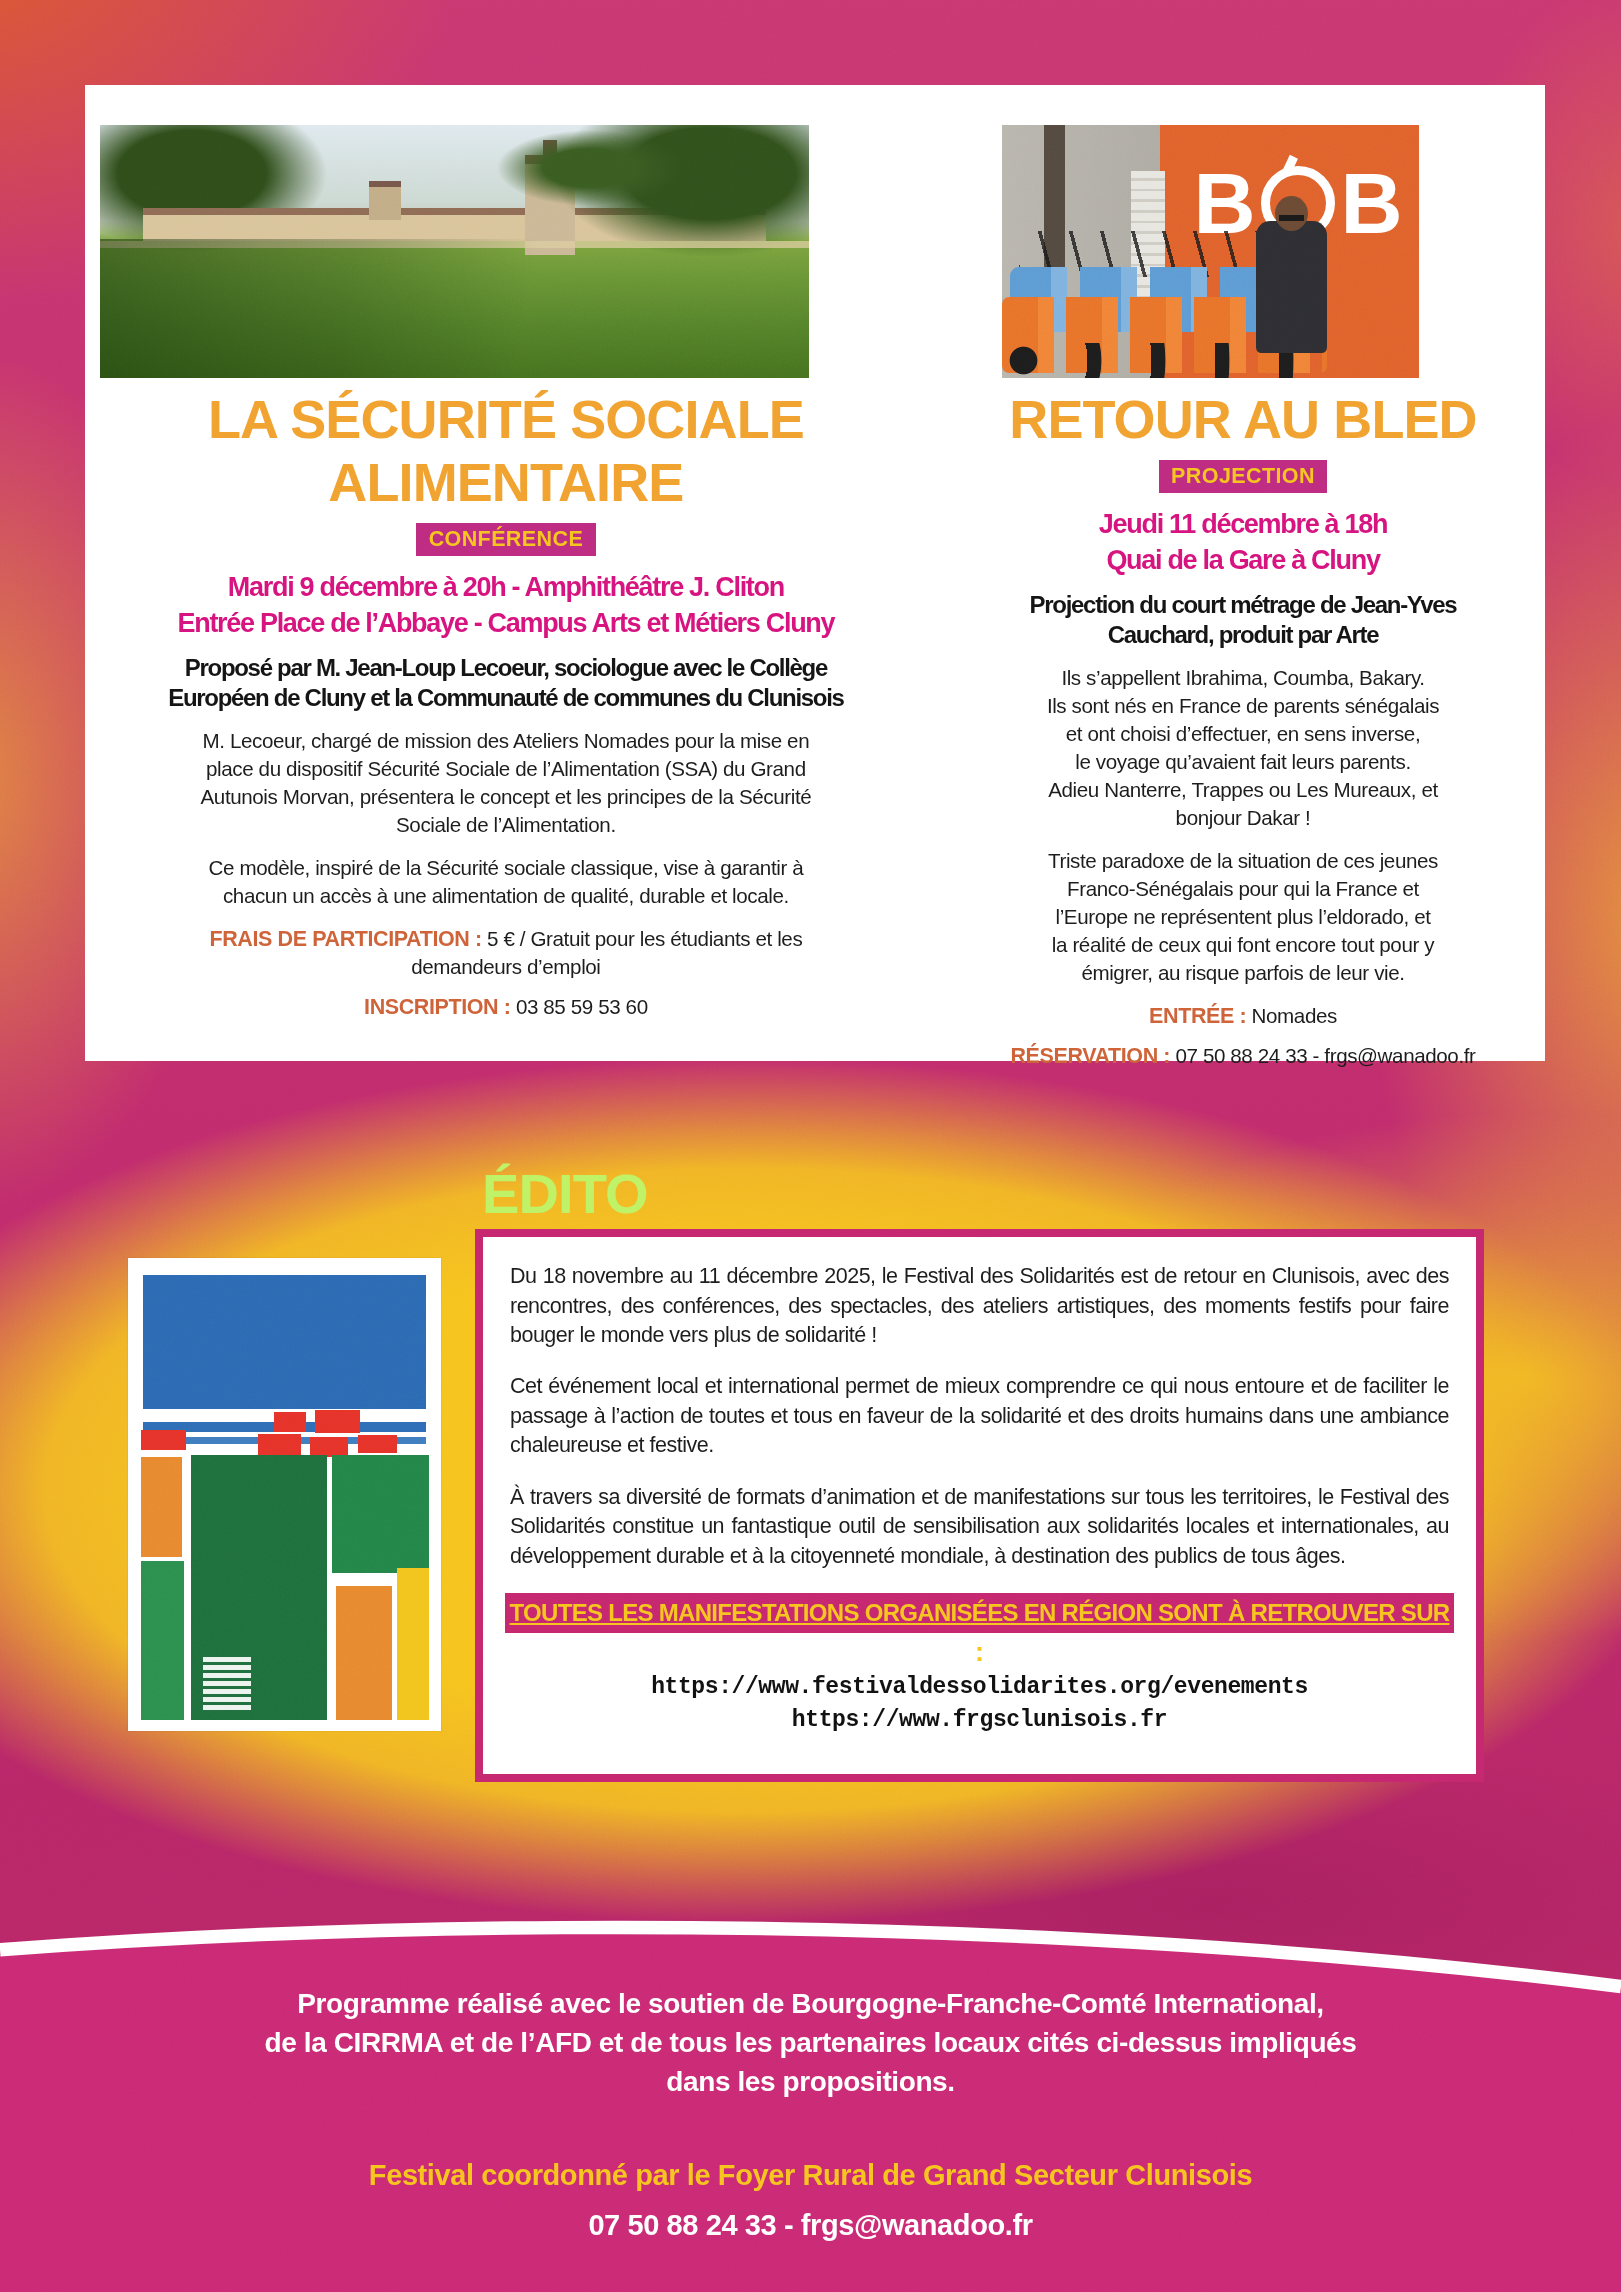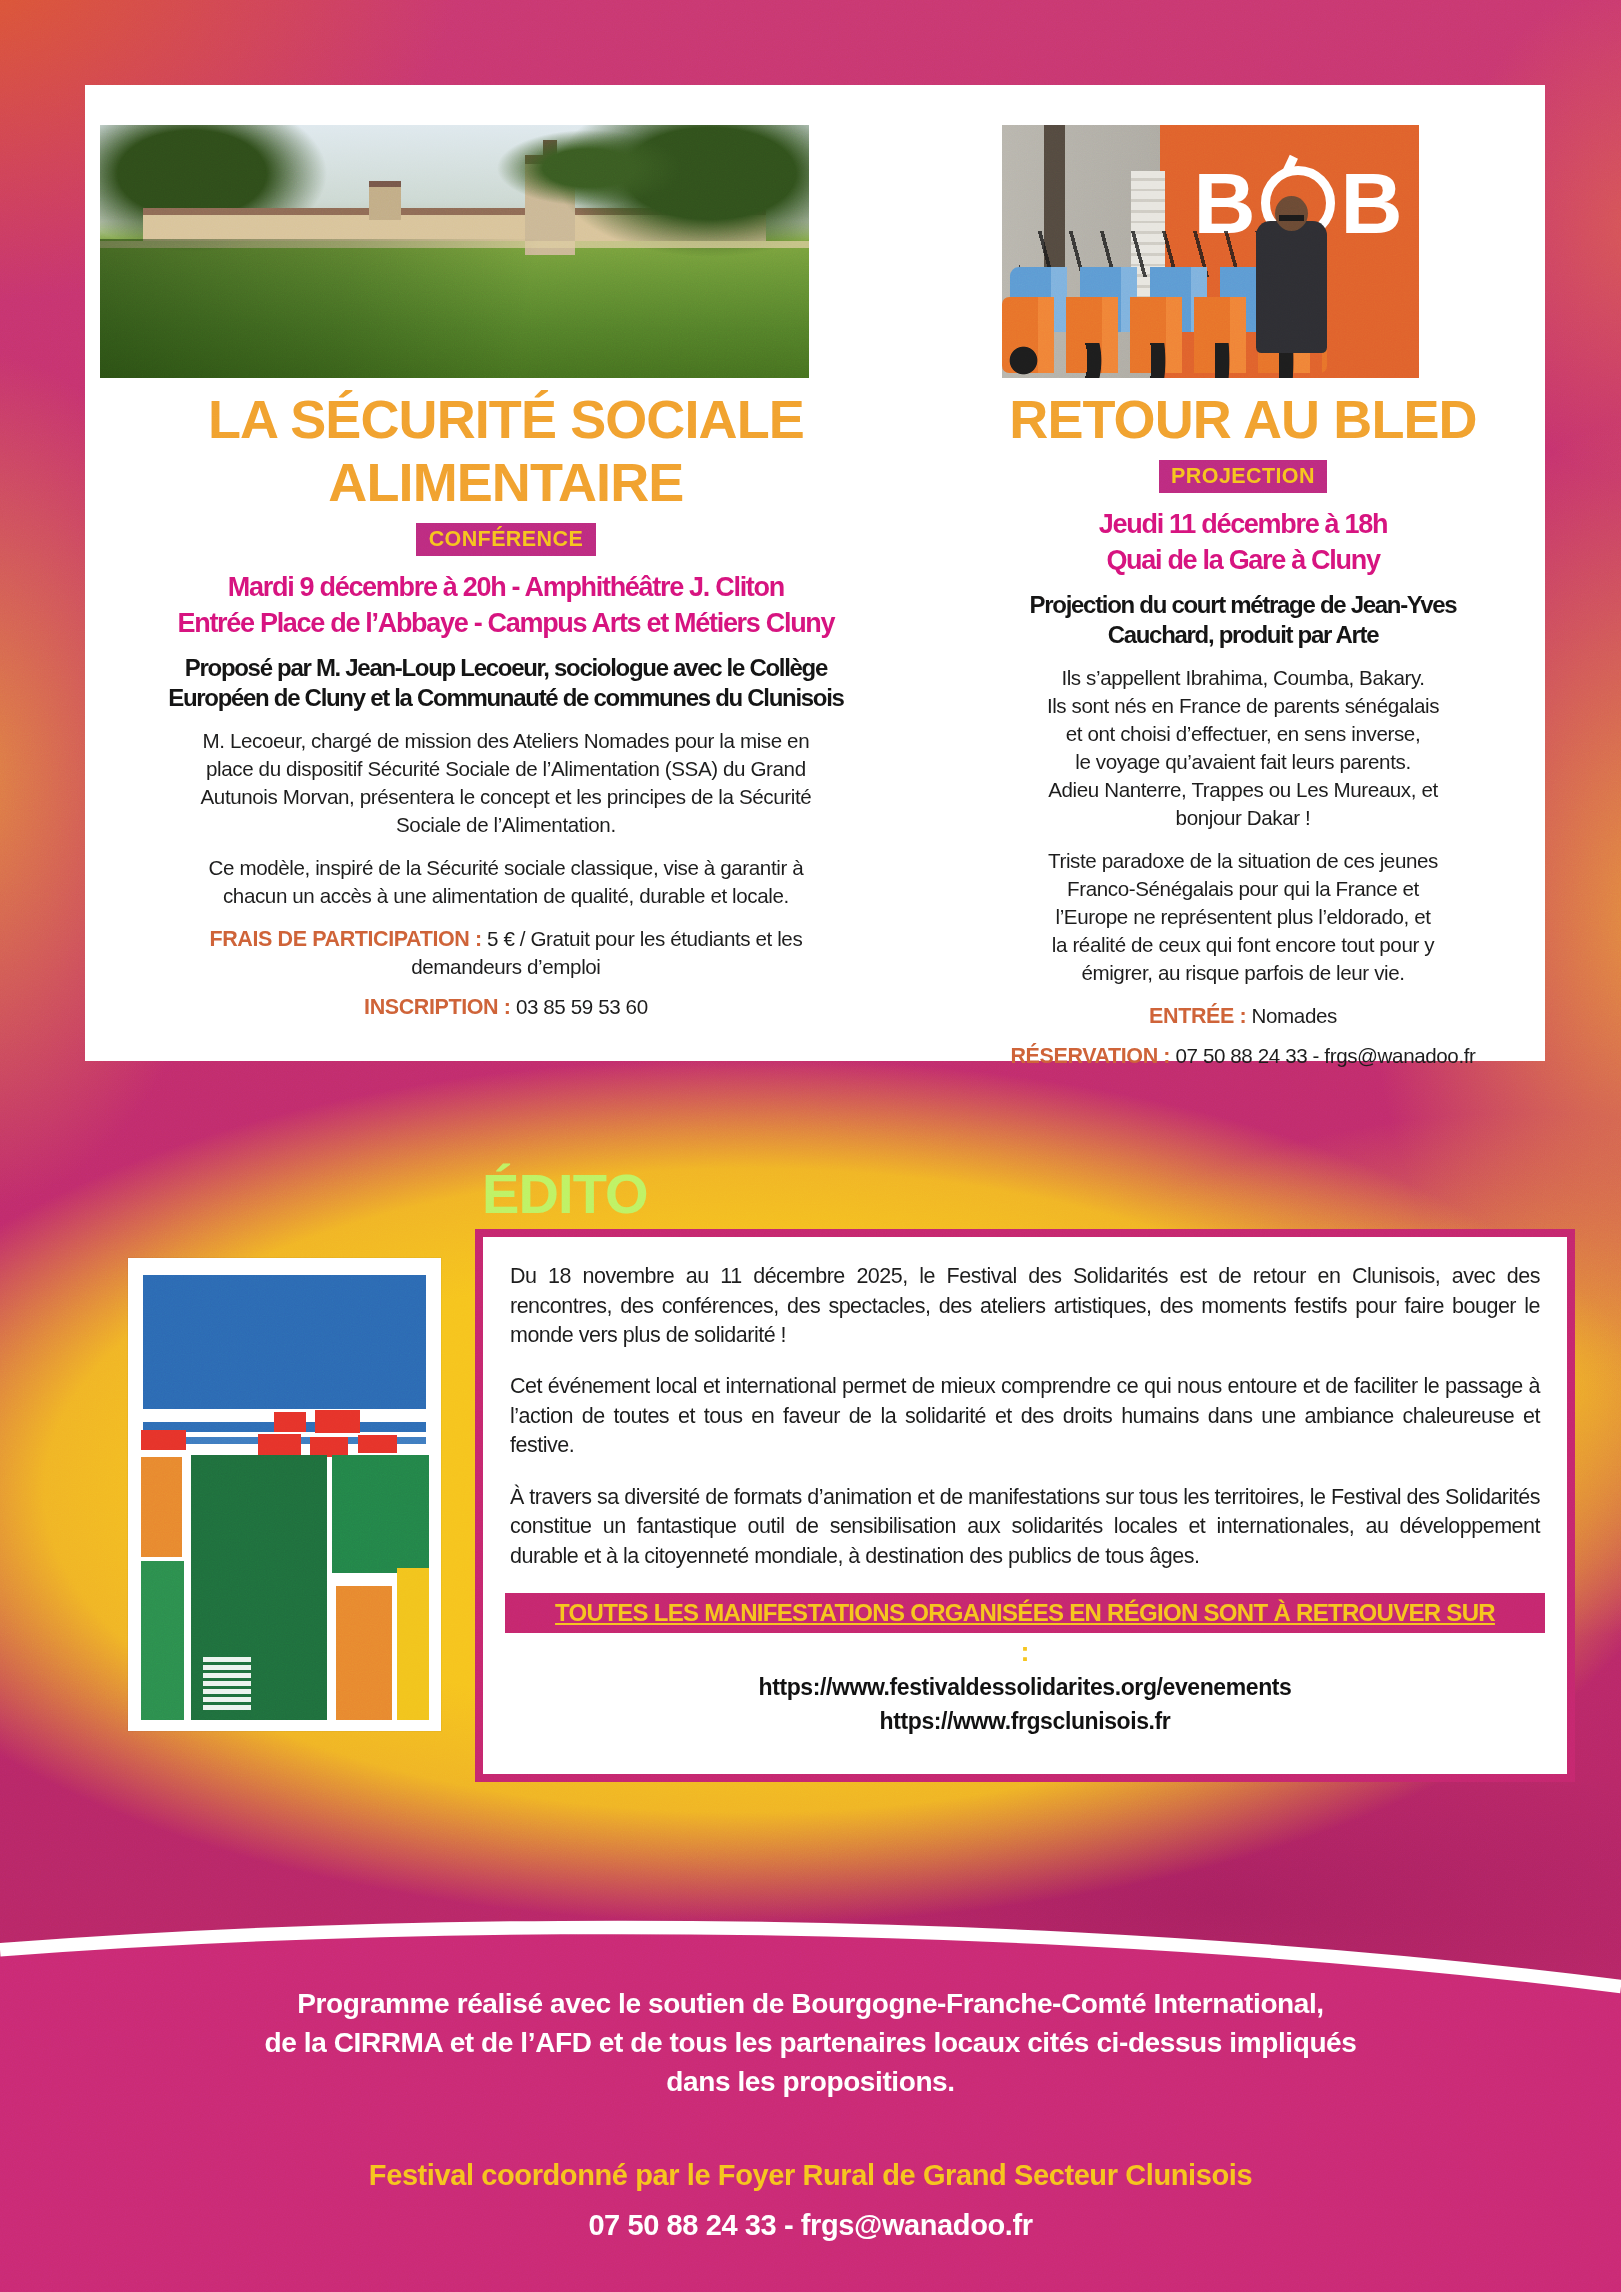--- a/index.html
+++ b/index.html
@@ -49,25 +49,25 @@
   .evt-title{margin:0 0 9px;font-size:54px;line-height:63px;font-weight:bold;color:#f1a12f;letter-spacing:-0.9px;white-space:pre-line;}
   .badge{display:inline-block;background:#bd2b80;color:#f6c41e;font-weight:bold;font-size:21.5px;letter-spacing:0.4px;padding:3.6px 12.5px 4.5px;margin:0 0 10.7px;}
   .when{margin:1.8px 0 12.5px;font-size:27px;line-height:36px;font-weight:bold;color:#d6137d;letter-spacing:-1.3px;white-space:pre-line;}
   .organizer{margin:0 0 14.3px;font-size:24px;line-height:30px;font-weight:bold;color:#141414;letter-spacing:-1.3px;white-space:pre-line;}
   .body-p{margin:0 0 15px;font-size:20.6px;line-height:28px;color:#1c1c1c;letter-spacing:-0.4px;white-space:pre-line;}
   .info{margin:0 0 11.6px;font-size:20.6px;line-height:28px;color:#1c1c1c;letter-spacing:-0.4px;white-space:pre-line;}
   .info .label{font-weight:bold;color:#ce6137;font-size:21.5px;letter-spacing:-0.4px;margin-top:9px;}
 
   
   .edito-title{position:absolute;left:482px;top:1161px;margin:0;font-size:56px;font-weight:bold;color:#bef264;letter-spacing:-0.9px;}
-  .edito-card{position:absolute;left:475px;top:1229px;width:1100px;height:553px;box-sizing:border-box;background:#fff;border:8px solid #c5276e;padding:25px 27px 18px;}
+  .edito-card{position:absolute;left:475px;top:1229px;width:1009px;height:553px;box-sizing:border-box;background:#fff;border:8px solid #c5276e;padding:25px 27px 18px;}
   .edito-p{margin:0 0 21.5px;font-size:21.5px;line-height:29.6px;color:#1c1c1c;letter-spacing:-0.5px;text-align:justify;}
   .edito-banner{margin:9px -5.4px 3.6px;background:#c5276e;color:#f6c41e;font-weight:bold;font-size:24px;letter-spacing:-0.7px;text-align:center;padding:6.3px 3.6px;white-space:nowrap;text-decoration:underline;}
   .edito-colon{text-align:center;color:#f6c41e;font-weight:bold;font-size:27px;line-height:30px;margin:0;}
-  .edito-link{margin:7.2px 0 0;text-align:center;font-weight:bold;font-size:23px;color:#111;letter-spacing:-0.4px;cursor:pointer;}
+  .edito-link{margin:7.2px 0 0;text-align:center;font-weight:bold;font-size:23px;color:#111;letter-spacing:-0.4px;cursor:pointer;font-family:Liberation Mono, monospace;}
 
   
   .art{position:absolute;left:128px;top:1258px;width:313px;height:473px;background:#fff;box-shadow:0 0 0 0.9px rgba(0,0,0,.04);}
   .art i{position:absolute;display:block;}
   .a-sky{left:15px;top:17px;width:283px;height:134px;background:#2c6ab3;}
   .a-str1{left:15px;top:164px;width:283px;height:9.9px;background:#2e6db6;}
   .a-str2{left:15px;top:179px;width:283px;height:7.2px;background:#3f7cc0;}
   .a-red1{left:13.4px;top:172px;width:45px;height:19.7px;background:#e6332a;}
   .a-red2{left:146px;top:154px;width:32px;height:19.7px;background:#e6332a;}
   .a-red3{left:187px;top:152px;width:45px;height:23px;background:#e6332a;}

